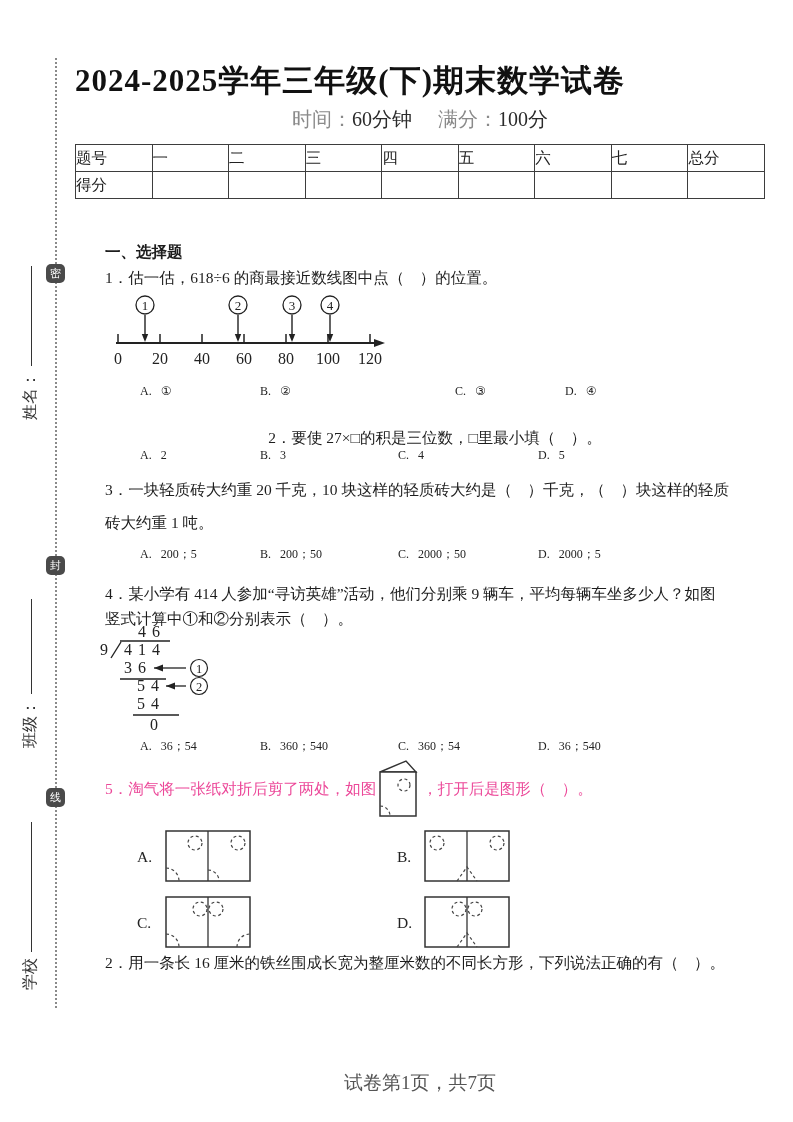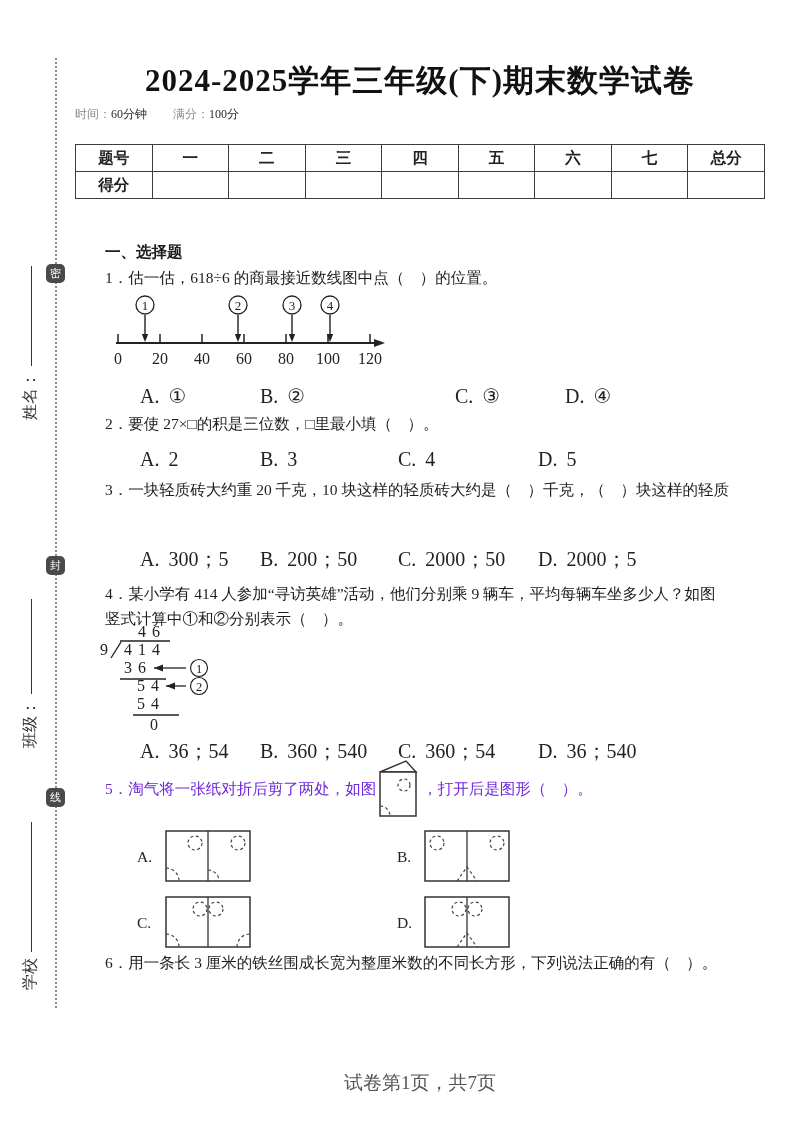--- a/index.html
+++ b/index.html
@@ -7,41 +7,41 @@
         font-family:"Liberation Serif","DejaVu Serif","DejaVu Sans",serif;color:#222;}
   .abs{position:absolute;}
   
   .seal-line{position:absolute;left:55px;top:58px;height:950px;width:0;border-left:2px dotted #8a8a8a;}
   .seal-badge{position:absolute;left:46px;width:19px;height:19px;border-radius:5px;background:#4a4a4a;
               color:#fff;font-size:11px;line-height:19px;text-align:center;}
   .vfield{position:absolute;left:20px;transform-origin:0 0;transform:rotate(-90deg);
           white-space:nowrap;font-size:16px;color:#333;}
   .vline{display:inline-block;border-bottom:1.5px solid #333;height:1px;margin-left:6px;vertical-align:middle;}
   
-  .title{position:absolute;left:75px;width:690px;text-align:center;top:60px;
+  .title{position:absolute;left:75px;width:690px;top:60px;
          font-size:31px;font-weight:bold;letter-spacing:1px;color:#111;}
-  .meta{position:absolute;left:75px;width:690px;top:106px;text-align:left;font-size:12px;}
+  .meta{position:absolute;left:75px;width:690px;top:106px;text-align:center;font-size:20px;}
   .meta .lab{color:#8a8a8a;}
   .meta .val{color:#2b2b2b;}
   .meta .gap{display:inline-block;width:26px;}
   
   table.score{position:absolute;left:75px;top:144px;width:690px;border-collapse:collapse;
               table-layout:fixed;font-size:15.5px;color:#222;}
-  table.score td{border:1.6px solid #3d3d3d;height:26px;text-align:center;padding:0;font-weight:bold;}
+  table.score td{border:1.6px solid #3d3d3d;height:26px;text-align:left;padding:0;}
   
   .tline{position:absolute;left:105px;width:660px;font-size:15.5px;line-height:20px;color:#1d1d1d;}
   .heading{font-weight:bold;}
-  .optrow{position:absolute;left:105px;width:660px;height:20px;font-size:20px;}
+  .optrow{position:absolute;left:105px;width:660px;height:20px;font-size:12px;}
   .opt{position:absolute;top:0;white-space:nowrap;}
   .opt .olab{margin-right:9px;}
   
   svg text{font-family:"Liberation Serif","DejaVu Serif",serif;fill:#222;}
   .dv{letter-spacing:6px;font-size:16px;}
   .q5row{position:absolute;left:105px;top:758px;width:660px;display:flex;align-items:center;
-         font-size:15.5px;color:#6d28d9;}
+         font-size:15.5px;color:#ec4899;}
   .footer{position:absolute;left:75px;width:690px;top:1070px;text-align:center;font-size:19px;color:#555;}
 </style>
 </head>
 <body>
 
 <div class="page">
 
   <div class="seal-line"></div>
   <div class="seal-badge" style="top:264px;">密</div>
   <div class="seal-badge" style="top:556px;">封</div>
@@ -143,31 +143,32 @@
     <text x="264" y="70" font-size="16" text-anchor="middle">120</text>
   </svg>
 
   <div class="optrow" style="top:384px;">
     <span class="opt" style="left:35px;"><span class="olab">A.</span><span>①</span></span>
     <span class="opt" style="left:155px;"><span class="olab">B.</span><span>②</span></span>
     <span class="opt" style="left:350px;"><span class="olab">C.</span><span>③</span></span>
     <span class="opt" style="left:460px;"><span class="olab">D.</span><span>④</span></span>
   </div>
 
-  <div class="tline" style="top:414px;">2．要使 27×□的积是三位数，□里最小填（　）。</div>
+  <div class="tline" style="top:428px;text-align:center;">2．要使 27×□的积是三位数，□里最小填（　）。</div>
   <div class="optrow" style="top:448px;">
     <span class="opt" style="left:35px;"><span class="olab">A.</span><span>2</span></span>
     <span class="opt" style="left:155px;"><span class="olab">B.</span><span>3</span></span>
     <span class="opt" style="left:293px;"><span class="olab">C.</span><span>4</span></span>
     <span class="opt" style="left:433px;"><span class="olab">D.</span><span>5</span></span>
   </div>
 
   <div class="tline" style="top:480px;">3．一块轻质砖大约重 20 千克，10 块这样的轻质砖大约是（　）千克，（　）块这样的轻质</div>
+  <div class="tline" style="top:513px;">砖大约重 1 吨。</div>
   <div class="optrow" style="top:546px;">
-    <span class="opt" style="left:35px;"><span class="olab">A.</span><span>300；5</span></span>
+    <span class="opt" style="left:35px;"><span class="olab">A.</span><span>200；5</span></span>
     <span class="opt" style="left:155px;"><span class="olab">B.</span><span>200；50</span></span>
     <span class="opt" style="left:293px;"><span class="olab">C.</span><span>2000；50</span></span>
     <span class="opt" style="left:433px;"><span class="olab">D.</span><span>2000；5</span></span>
   </div>
 
   <div class="tline" style="top:577px;margin-top:7px;">4．某小学有 414 人参加“寻访英雄”活动，他们分别乘 9 辆车，平均每辆车坐多少人？如图</div>
   <div class="tline" style="top:609px;font-family:Liberation Serif, serif;">竖式计算中①和②分别表示（　）。</div>
 
   <svg class="abs" style="left:98px;top:622px;" width="160" height="112" viewBox="0 0 160 112">
     <text class="dv" x="40" y="15">46</text>
@@ -240,17 +241,17 @@
 
   <div class="abs" style="left:397px;top:914px;font-size:15.5px;">D.</div>
   <svg class="abs" style="left:424px;top:896px;" width="86" height="52" viewBox="0 0 86 52">
     <rect x="1" y="1" width="84" height="50" fill="#fff" stroke="#333" stroke-width="1.5"></rect>
     <line x1="43" y1="1" x2="43" y2="51" stroke="#333" stroke-width="1.3"></line>
     <circle cx="35" cy="13" r="7" fill="none" stroke="#444" stroke-width="1.2" stroke-dasharray="3,2.6"></circle>
     <circle cx="51" cy="13" r="7" fill="none" stroke="#444" stroke-width="1.2" stroke-dasharray="3,2.6"></circle>
     <path d="M33,51 L43,37 L53,51" fill="none" stroke="#444" stroke-width="1.2" stroke-dasharray="3,2.6"></path>
   </svg>
 
-  <div class="tline" style="top:953px;">6．用一条长 3 厘米的铁丝围成长宽为整厘米数的不同长方形，下列说法正确的有（　）。</div>
+  <div class="tline" style="top:953px;">2．用一条长 16 厘米的铁丝围成长宽为整厘米数的不同长方形，下列说法正确的有（　）。</div>
 
   <div class="footer">试卷第1页，共7页</div>
 
 </div>
 
 </body></html>

